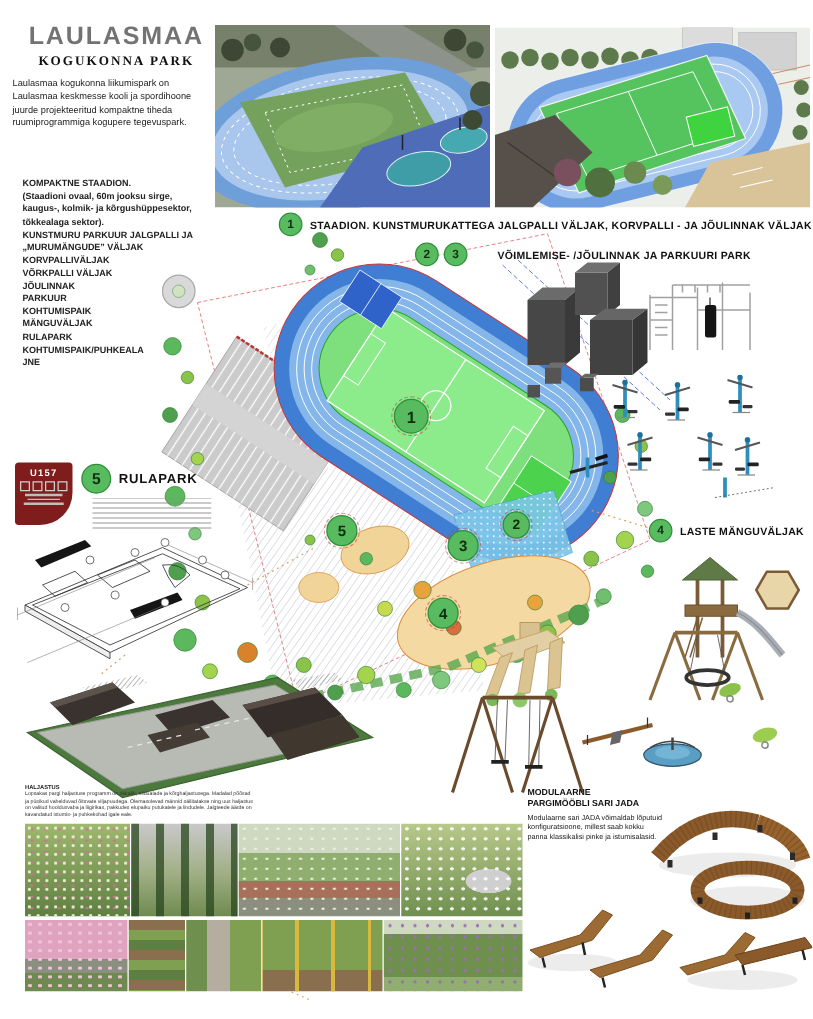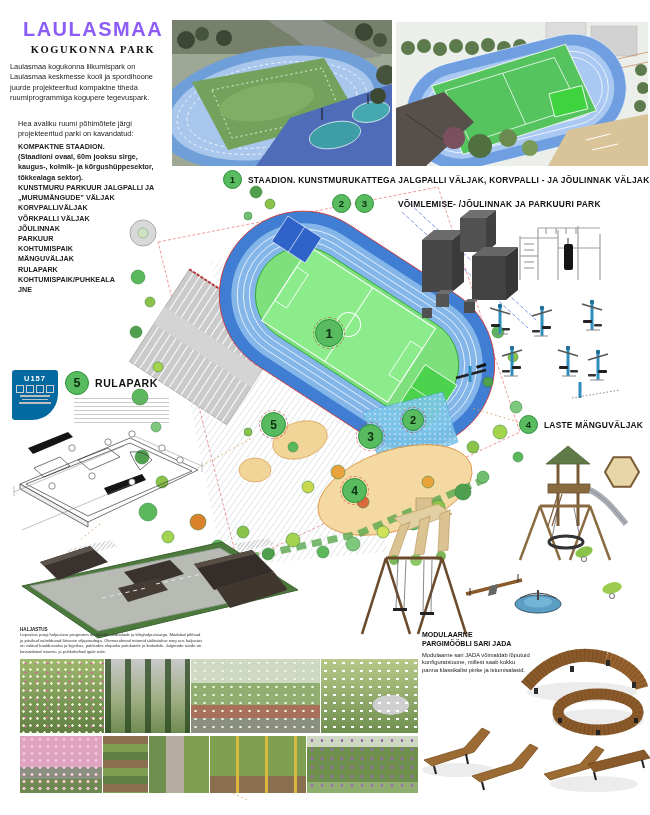--- a/index.html
+++ b/index.html
@@ -1,39 +1,39 @@
 <!DOCTYPE html>
 <html><head>
 <meta charset="utf-8">
 <style>
   html,body{margin:0;padding:0;background:#fff;}
   #poster{position:relative;width:650px;height:815px;background:#fff;overflow:hidden;
           font-family:"Liberation Sans",sans-serif;color:#1a1a1a;}
   .abs{position:absolute;}
   svg{display:block;}
   
-  .title-main{font-size:20px;font-weight:800;letter-spacing:1.5px;text-align:center;color:#8b5cf6;}
+  .title-main{font-size:20px;font-weight:800;letter-spacing:1.5px;text-align:center;color:#737373;}
   .title-sub{font-size:10.5px;font-weight:800;letter-spacing:1.6px;text-align:center;margin-top:3px;color:#111;font-family:Liberation Serif, serif;}
   .body-txt{font-size:7.4px;line-height:1.4;color:#222;}
   .features div{font-size:7.2px;line-height:1.42;font-weight:600;color:#222;}
   .features .paren{font-weight:700;}
   
   .h-row{display:flex;align-items:center;gap:6px;white-space:nowrap;}
   .h-label{font-size:8.4px;font-weight:800;letter-spacing:.25px;color:#111;}
   .num-circle{width:17px;height:17px;border-radius:50%;background:#58bb5f;border:1px solid #2e8f3a;
     display:flex;align-items:center;justify-content:center;font-size:9.5px;font-weight:800;color:#0d2e10;
     flex:0 0 auto;}
   .num-circle.big{width:22px;height:22px;font-size:12.5px;}
   .h-label.big{font-size:10.5px;letter-spacing:.6px;}
   
   .marker{position:absolute;border-radius:50%;background:#58bb5f;border:1.5px solid #2e8f3a;
     display:flex;align-items:center;justify-content:center;font-weight:800;color:#0d2e10;
     outline:1px dashed rgba(200,60,60,.55);outline-offset:1px;z-index:5;}
   
-  .badge{background:#0369a1;border-radius:3px 3px 26px 3px;color:#fff;text-align:center;z-index:4;}
+  .badge{background:#7f1d1d;border-radius:3px 3px 26px 3px;color:#fff;text-align:center;z-index:4;}
   .badge-code{font-size:7.5px;font-weight:700;letter-spacing:1px;margin-top:4px;}
   .badge-icons{display:flex;justify-content:center;gap:2px;margin-top:2px;}
   .badge-icons span{width:6px;height:6px;border:1px solid #cfcfcf;display:inline-block;}
   .badge-lines div{height:1.5px;background:#bdbdbd;margin:2px auto 0;}
   
   .tiny-rows{background:repeating-linear-gradient(#8a8a8a 0 1px,transparent 1px 4px);opacity:.45;}
   
   .note-h{font-size:4.6px;font-weight:800;color:#222;}
   .note-b{font-size:4.2px;line-height:1.32;color:#333;}
   .furn-h{font-size:7px;font-weight:800;line-height:1.25;color:#111;}
@@ -452,21 +452,20 @@
       <line x1="225" y1="790" x2="248" y2="800"></line>
     </g>
   </svg>
 
   <div class="abs" style="left:14px;top:18px;width:158px;z-index:3">
     <div class="title-main">LAULASMAA</div>
     <div class="title-sub">KOGUKONNA PARK</div>
   </div>
 
   <div class="abs body-txt" style="left:10px;top:62px;width:148px;z-index:3">Laulasmaa kogukonna liikumispark on Laulasmaa keskmesse kooli ja spordihoone juurde projekteeritud kompaktne tiheda ruumiprogrammiga kogupere tegevuspark.</div>
-  <div class="abs body-txt" style="left:18px;top:119px;width:148px;z-index:3">Hea avaliku ruumi põhimõtete järgi projekteeritud parki on kavandatud:</div>
 
   <div class="abs features" style="left:18px;top:142px;width:150px;z-index:3">
     <div>KOMPAKTNE STAADION.</div>
     <div class="paren">(Staadioni ovaal, 60m jooksu sirge, kaugus-, kolmik- ja kõrgushüppesektor, tõkkealaga sektor).</div>
     <div>KUNSTMURU PARKUUR JALGPALLI JA „MURUMÄNGUDE” VÄLJAK</div>
     <div>KORVPALLIVÄLJAK</div>
     <div>VÕRKPALLI VÄLJAK</div>
     <div>JÕULINNAK</div>
     <div>PARKUUR</div>
     <div>KOHTUMISPAIK</div>

